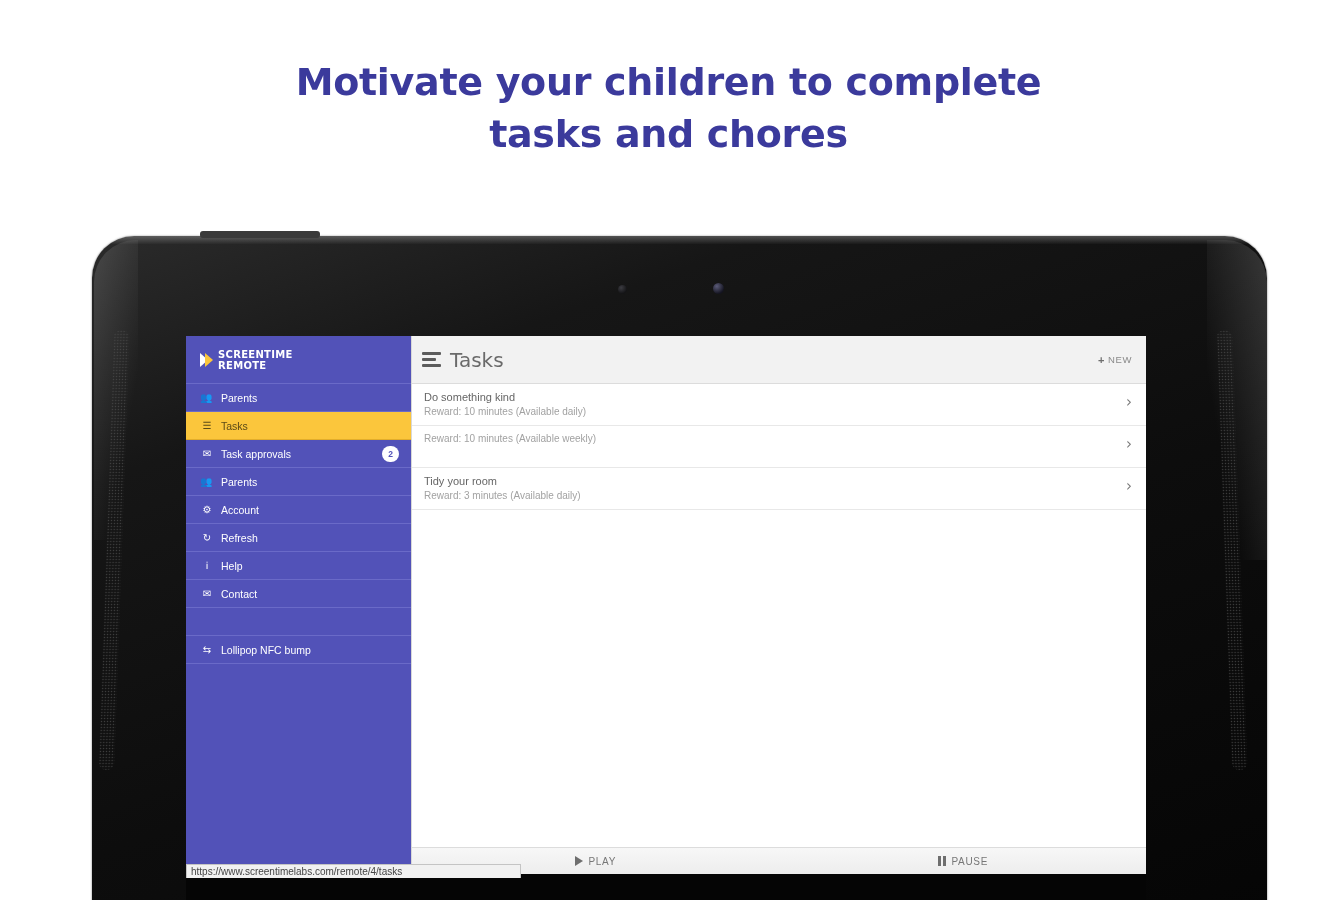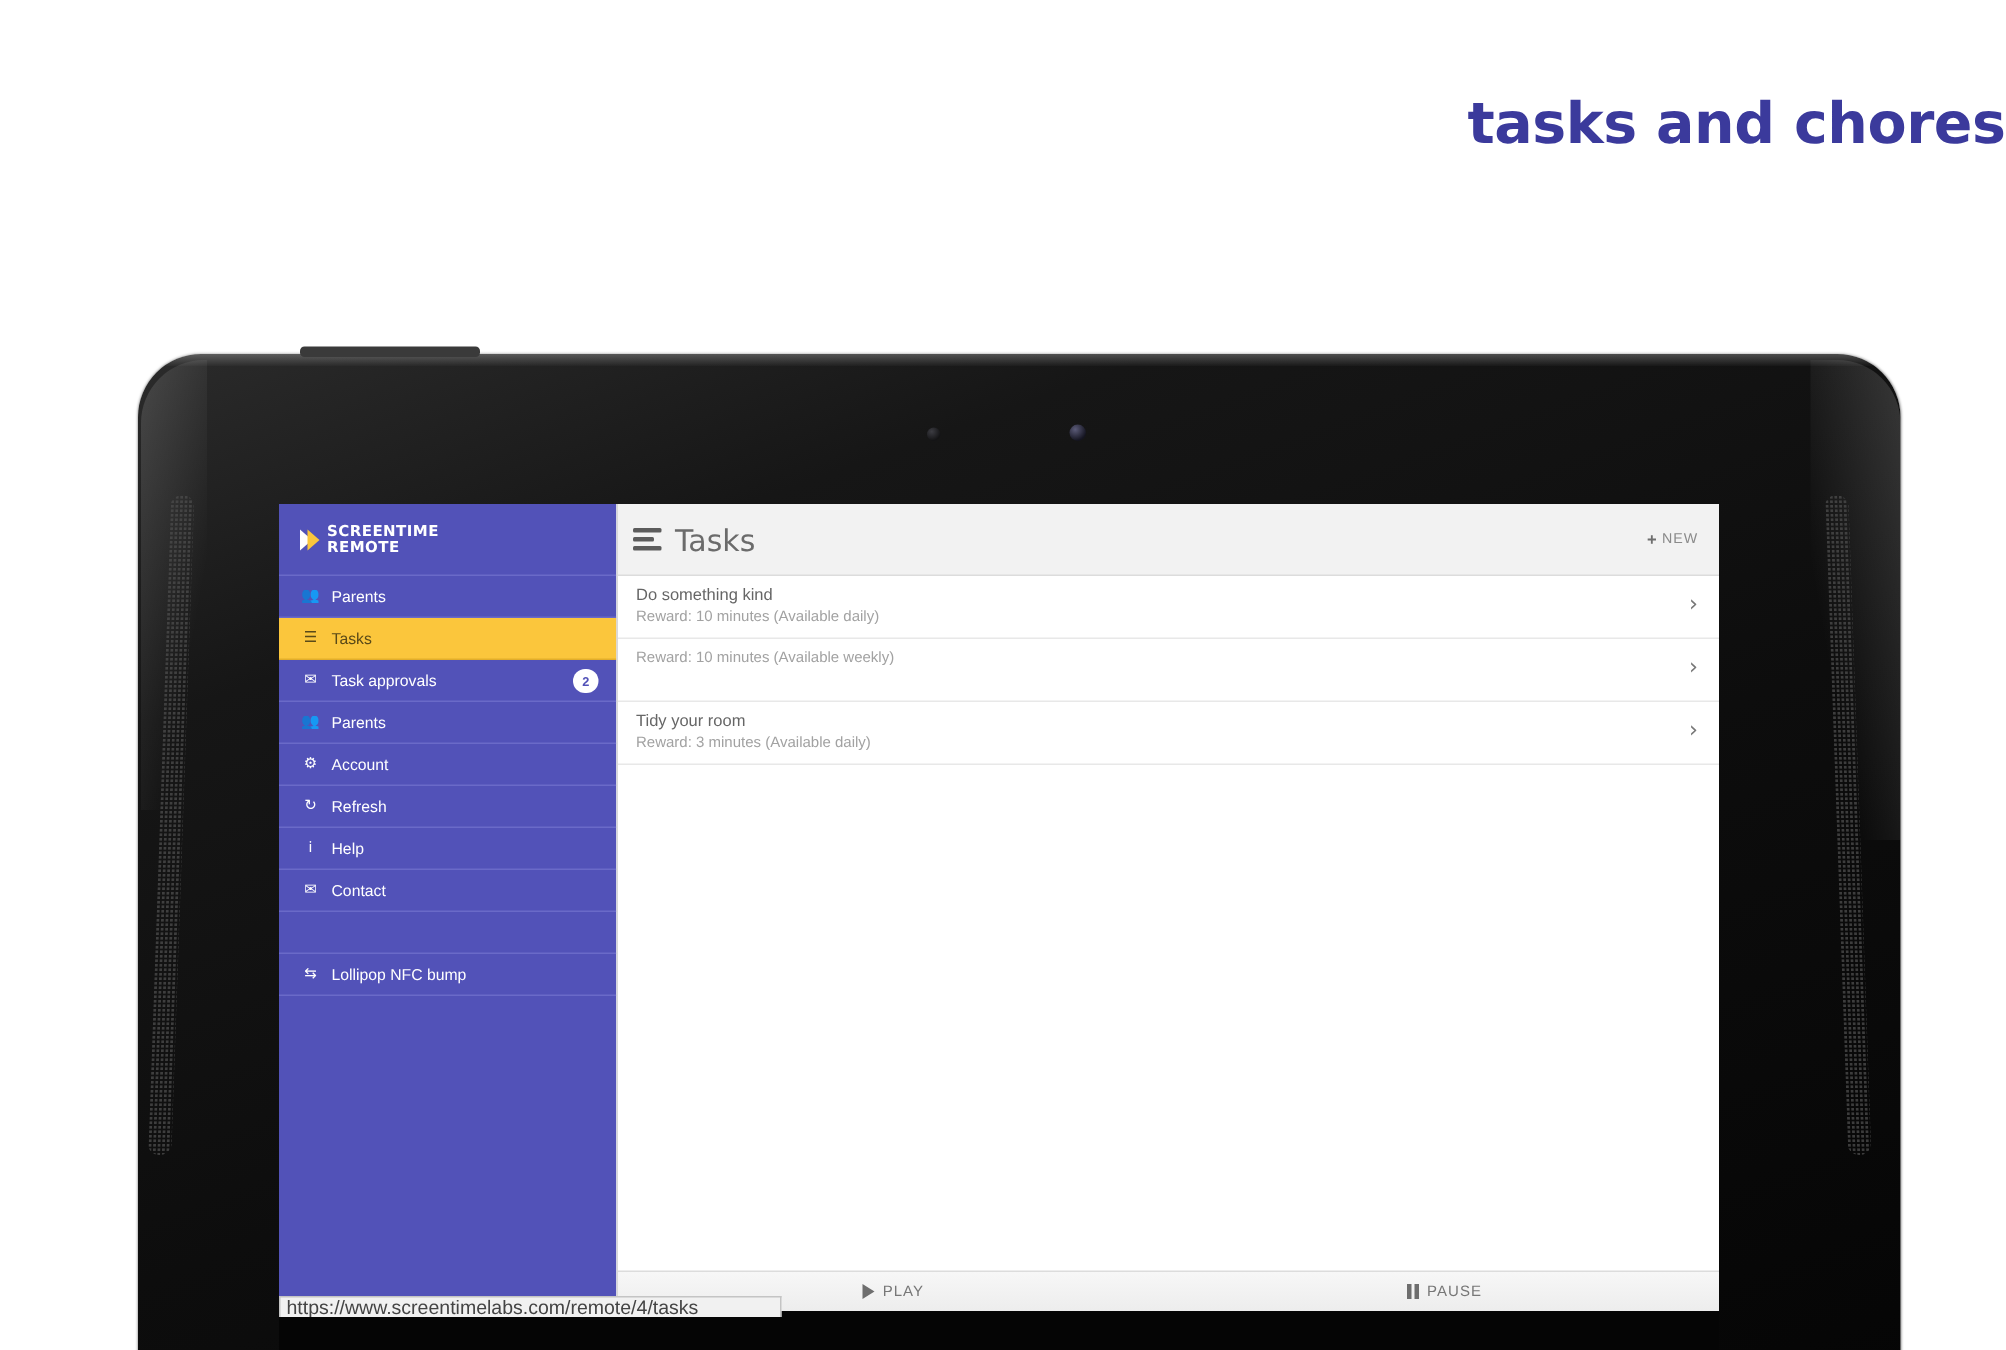--- a/index.html
+++ b/index.html
@@ -20,21 +20,21 @@
     left: 0;
     width: 1337px;
     text-align: center;
     color: #3b3a9c;
     font-size: 38px;
     font-weight: bold;
     line-height: 52px;
     letter-spacing: -0.3px;
     font-family: "DejaVu Sans", sans-serif;
   }
-  .headline .l2 { display: block; text-align: right; }
+  .headline .l2 { display: block; }
 
   
   .device {
     position: absolute;
     left: 92px;
     top: 236px;
     width: 1175px;
     height: 700px;
     background: linear-gradient(160deg, #2b2b2b 0%, #161616 22%, #0d0d0d 55%, #050505 100%);
     border-radius: 42px 42px 16px 16px;
@@ -308,21 +308,21 @@
   
   .statusurl {
     position: absolute;
     left: 186px;
     top: 864px;
     width: 335px;
     height: 14px;
     background: #f1f1f1;
     border: 1px solid #c4c4c4;
     border-bottom: none;
-    font-size: 13px;
+    font-size: 10px;
     color: #444444;
     padding: 1px 4px;
     line-height: 12px;
     white-space: nowrap;
     overflow: hidden;
     z-index: 6;
   }
 
   
   .screen-bottom-cut {
@@ -331,20 +331,21 @@
     top: 874px;
     width: 960px;
     height: 26px;
     background: #050505;
   }
 </style>
 </head>
 <body>
 
 <div class="headline">
+  <span class="l1">Motivate your children to complete</span>
   <span class="l2">tasks and chores</span>
 </div>
 
 <div class="device"></div>
 <div class="device-topedge"></div>
 <div class="device-glossleft"></div>
 <div class="device-glossright"></div>
 <div class="bezel-button"></div>
 <div class="camera sensor"></div>
 <div class="camera lens"></div>

